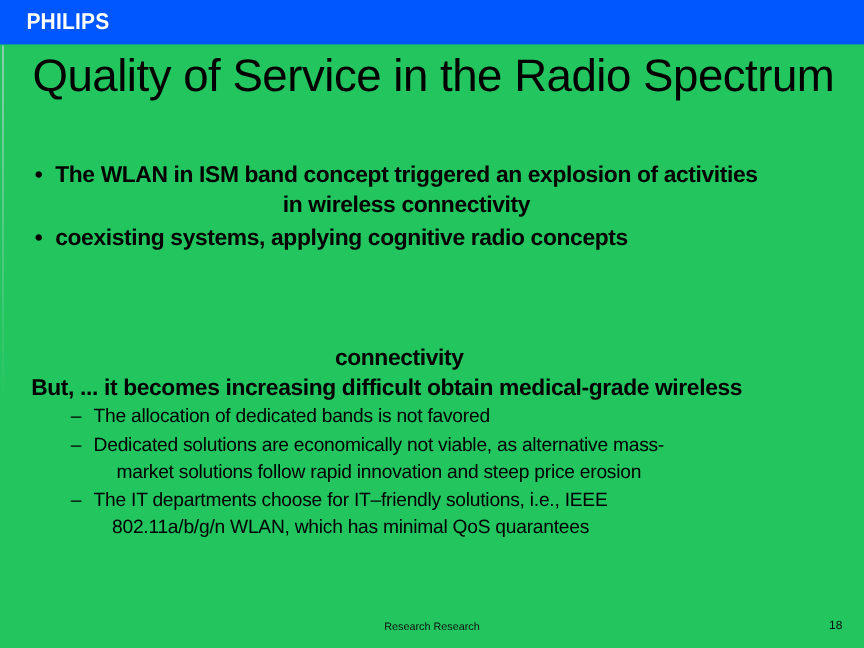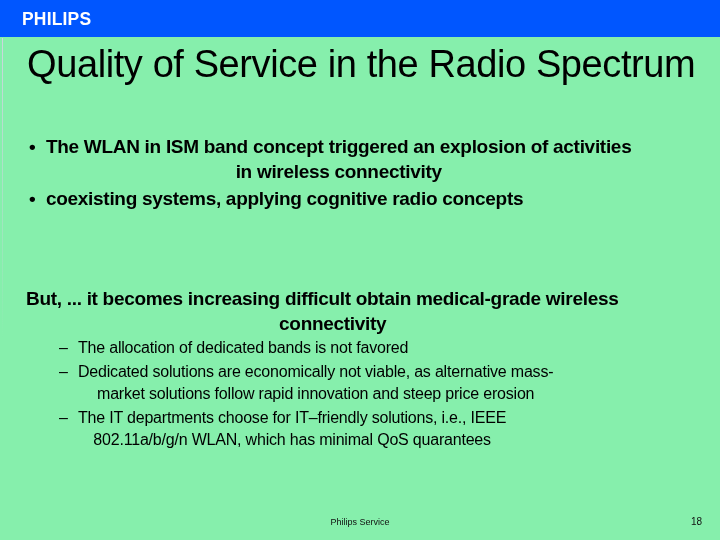--- a/index.html
+++ b/index.html
@@ -7,21 +7,21 @@
   body {
     font-family: "Liberation Sans", sans-serif;
     background: #ffffff;
     color: #000000;
     overflow: hidden;
   }
   .slide {
     position: relative;
     width: 720px;
     height: 540px;
-    background: #86efac;
+    background: #22c55e;
     overflow: hidden;
   }
   
   .banner {
     position: absolute;
     top: 0; left: 0; right: 0;
     height: 37px;
     background: var(--banner-blue, #0056ff);
     display: flex;
     align-items: center;
@@ -120,22 +120,22 @@
     </div>
     <div class="b-item">
       <span class="b-marker">•</span>
       <span class="b-text">
         <span class="ln">coexisting systems, applying cognitive radio concepts</span>
       </span>
     </div>
   </div>
 
   <div class="statement">
+    <span class="ln ln-indent">connectivity</span>
     <span class="ln">But, ... it becomes increasing difficult obtain medical-grade wireless</span>
-    <span class="ln ln-indent">connectivity</span>
   </div>
 
   <div class="subs">
     <div class="s-item">
       <span class="s-marker">–</span>
       <span class="s-text">
         <span class="ln">The allocation of dedicated bands is not favored</span>
       </span>
     </div>
     <div class="s-item">
@@ -147,16 +147,16 @@
     </div>
     <div class="s-item">
       <span class="s-marker">–</span>
       <span class="s-text">
         <span class="ln">The IT departments choose for IT–friendly solutions, i.e., IEEE</span>
         <span class="ln">802.11a/b/g/n WLAN, which has minimal QoS quarantees</span>
       </span>
     </div>
   </div>
 
-  <div class="footer-org">Philips Service</div>
+  <div class="footer-org">Research Research</div>
   <div class="footer-page">18</div>
 
 </div>
 
 </body></html>

